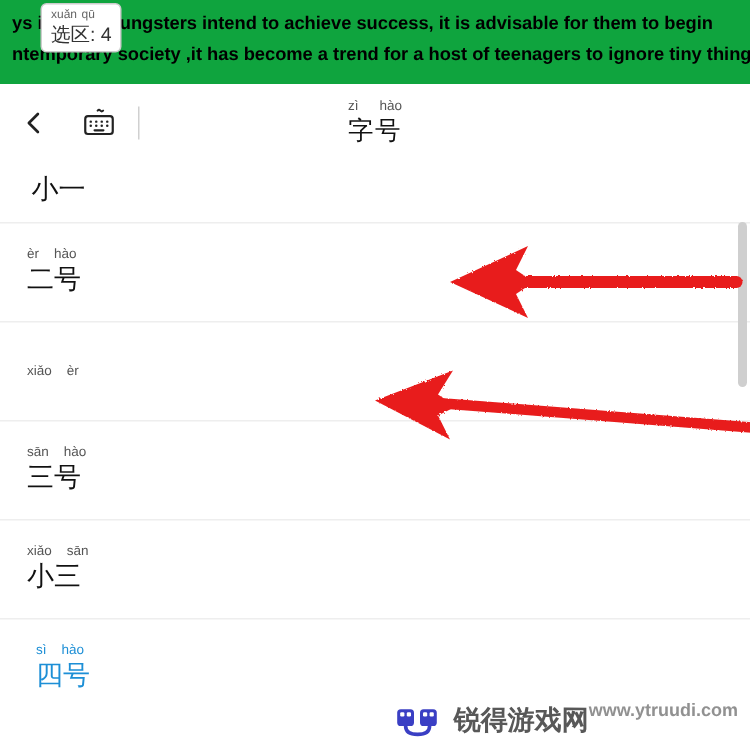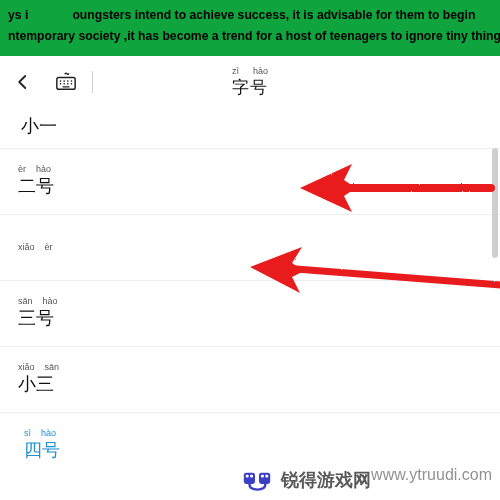--- a/index.html
+++ b/index.html
@@ -107,28 +107,35 @@
   .watermark {
     position: absolute;
     right: 8px; bottom: 8px;
     display: flex; align-items: center; gap: 6px;
     font-size: 18px; color: #4a4a4a;
     font-family: "PingFang SC", "Microsoft YaHei", sans-serif;
     font-weight: 700;
     opacity: 0.92;
   }
   .watermark .logo { width: 32px; height: 24px; position: relative; }
-  .watermark .url { font-size: 16px; color: #888; font-weight: normal; margin-top: -2px; }
+  .watermark .url { font-size: 12px; color: #888; font-weight: bold; margin-top: -2px; }
   .watermark .textcol { display: flex; flex-direction: row; align-items: flex-start; }
 </style>
 </head>
 <body>
 <div class="root">
 
   <div class="green-banner">
+    <div class="selection-badge">
+      <div class="sb-rt">
+        <span>xuǎn</span>
+        <span>qū</span>
+      </div>
+      <div class="sb-main">选区: 4</div>
+    </div>
     <div class="line1">
       <span>ys i</span>&nbsp;&nbsp;&nbsp;&nbsp;&nbsp;&nbsp;&nbsp;&nbsp;&nbsp;&nbsp;&nbsp;&nbsp;&nbsp;<span>oungsters intend to achieve success, it is advisable for them to begin</span>
     </div>
     <div class="line2">ntemporary society ,it has become a trend for a host of teenagers to ignore tiny things in</div>
   </div>
 
   <div class="app-area">
     <div class="header">
       <div class="back-btn">
         <svg viewBox="0 0 24 24">

